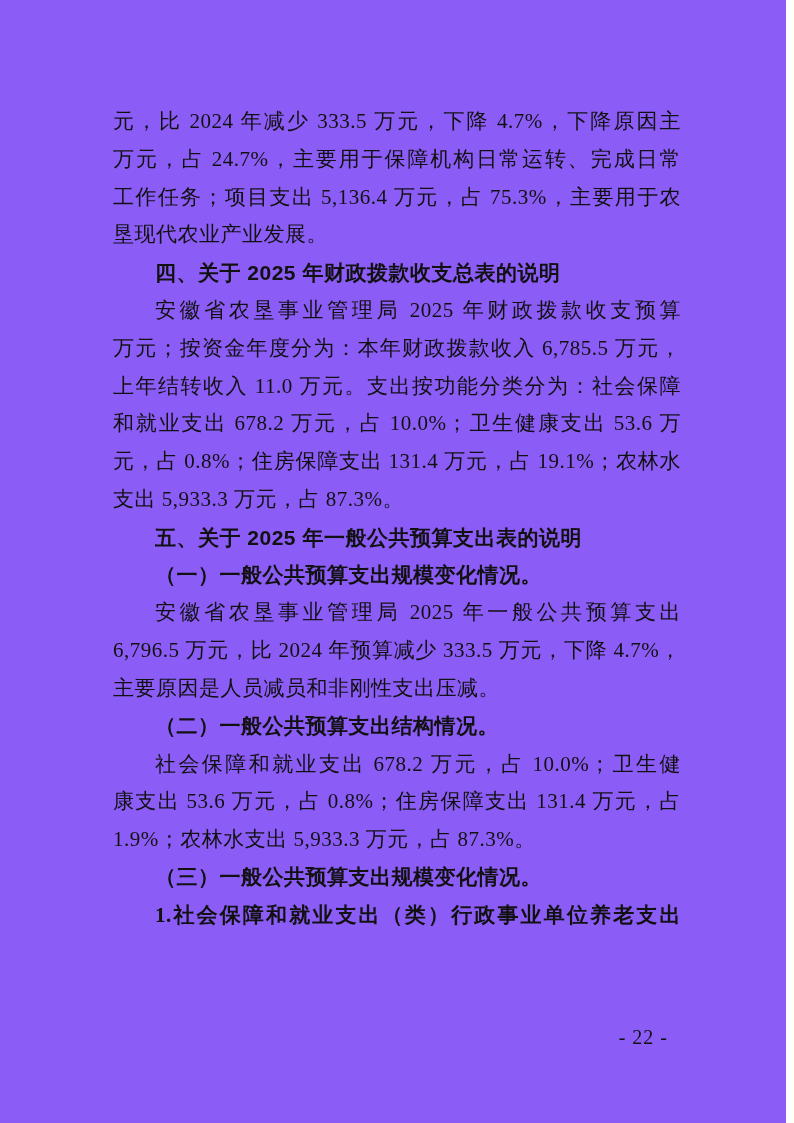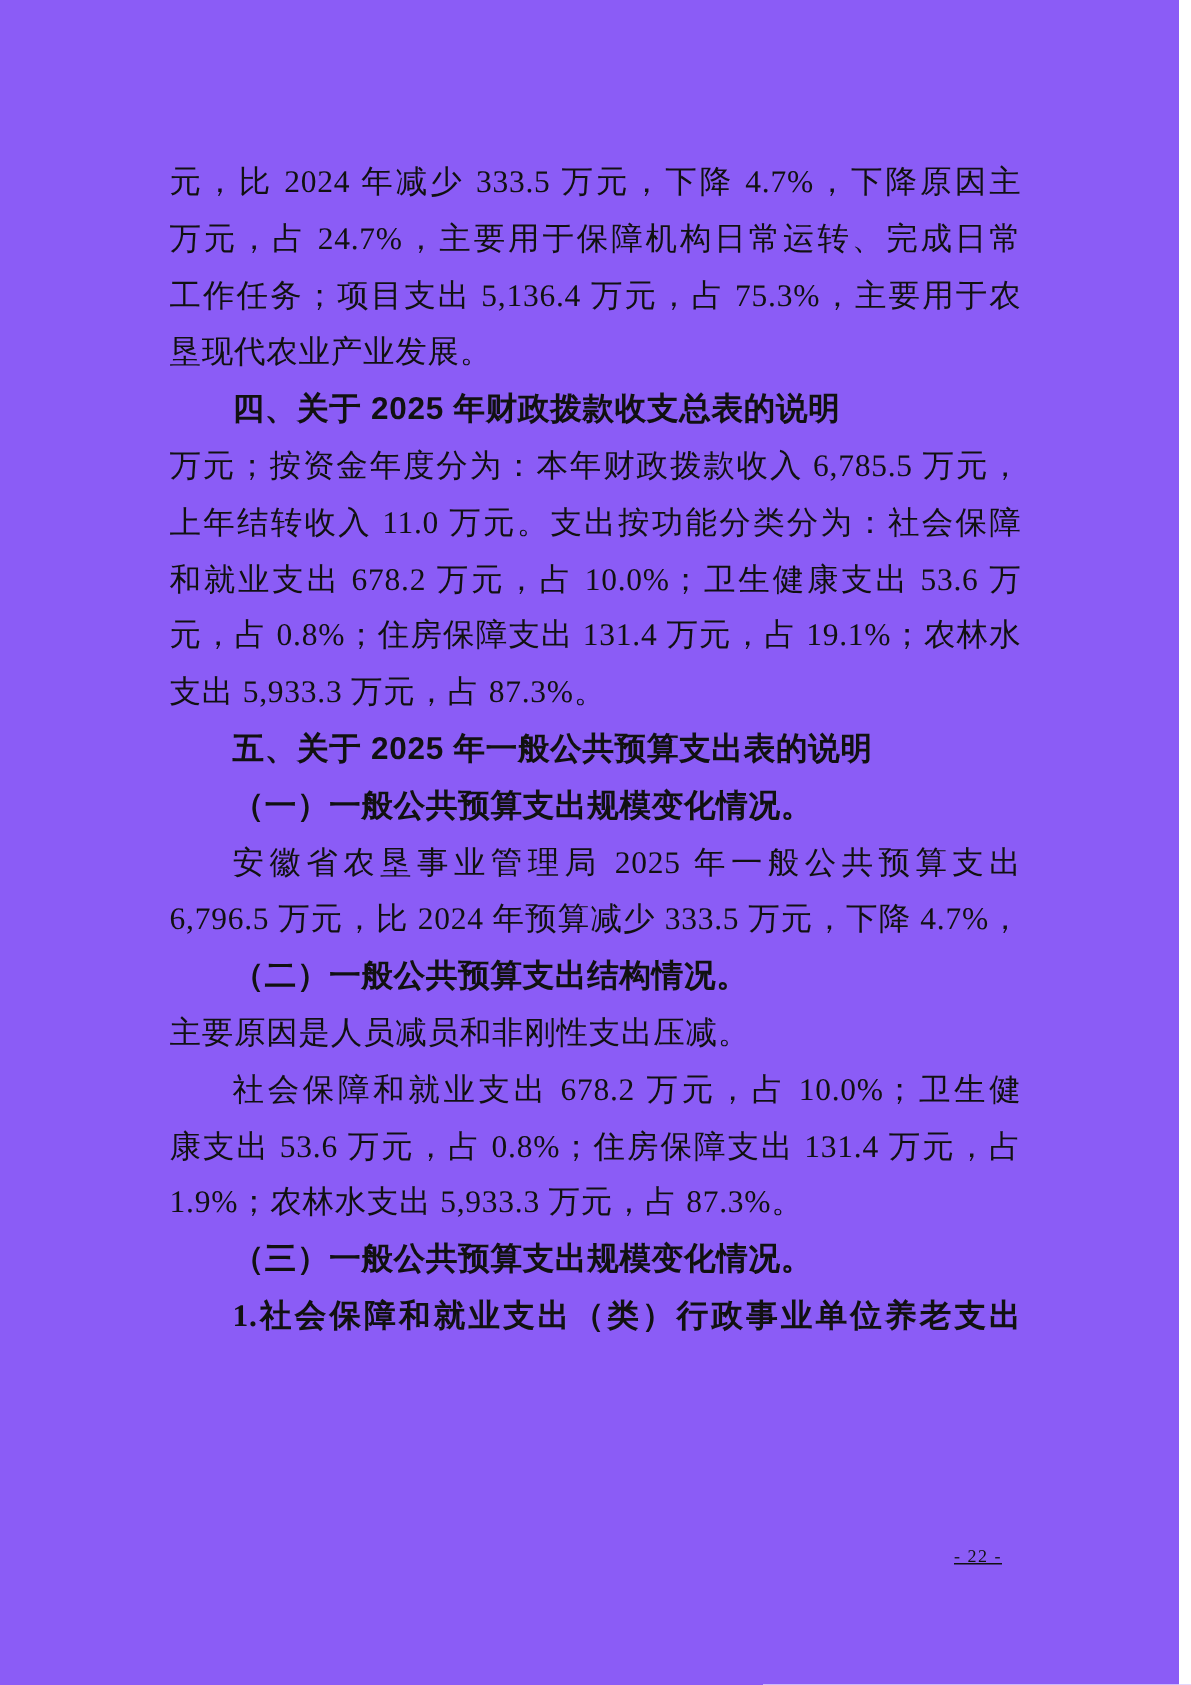--- a/index.html
+++ b/index.html
@@ -43,49 +43,49 @@
     font-weight: 700;
     text-align-last: left;
   }
   .line.subheading {
     font-weight: 700;
   }
   .page-number {
     position: absolute;
     top: 1026px;
     right: 118px;
-    font-size: 12px;
+    font-size: 20px;
     line-height: 22px;
     font-family: "Liberation Serif", "DejaVu Serif", serif;
     color: #111111;
     letter-spacing: 1px;
-    text-decoration: underline;
   }
 </style>
 </head>
 <body>
 
 <div class="page">
   <div class="content" id="body-lines">
       <div class="line body">元，比 2024 年减少 333.5 万元，下降 4.7%，下降原因主</div>
       <div class="line body">万元，占 24.7%，主要用于保障机构日常运转、完成日常</div>
       <div class="line body">工作任务；项目支出 5,136.4 万元，占 75.3%，主要用于农</div>
       <div class="line body lastline">垦现代农业产业发展。</div>
       <div class="line heading indent lastline">四、关于 2025 年财政拨款收支总表的说明</div>
+      <div class="line body indent">安徽省农垦事业管理局 2025 年财政拨款收支预算</div>
       <div class="line body">万元；按资金年度分为：本年财政拨款收入 6,785.5 万元，</div>
       <div class="line body">上年结转收入 11.0 万元。支出按功能分类分为：社会保障</div>
       <div class="line body">和就业支出 678.2 万元，占 10.0%；卫生健康支出 53.6 万</div>
       <div class="line body">元，占 0.8%；住房保障支出 131.4 万元，占 19.1%；农林水</div>
       <div class="line body lastline">支出 5,933.3 万元，占 87.3%。</div>
       <div class="line heading indent lastline">五、关于 2025 年一般公共预算支出表的说明</div>
       <div class="line subheading indent lastline">（一）一般公共预算支出规模变化情况。</div>
       <div class="line body indent">安徽省农垦事业管理局 2025 年一般公共预算支出</div>
       <div class="line body">6,796.5 万元，比 2024 年预算减少 333.5 万元，下降 4.7%，</div>
+      <div class="line body lastline">主要原因是人员减员和非刚性支出压减。</div>
       <div class="line subheading indent lastline">（二）一般公共预算支出结构情况。</div>
-      <div class="line body lastline">主要原因是人员减员和非刚性支出压减。</div>
       <div class="line body indent">社会保障和就业支出 678.2 万元，占 10.0%；卫生健</div>
       <div class="line body">康支出 53.6 万元，占 0.8%；住房保障支出 131.4 万元，占</div>
       <div class="line body lastline">1.9%；农林水支出 5,933.3 万元，占 87.3%。</div>
       <div class="line subheading indent lastline">（三）一般公共预算支出规模变化情况。</div>
       <div class="line subheading indent">1.社会保障和就业支出（类）行政事业单位养老支出</div>
     </div>
   <div class="page-number">- 22 -</div>
 </div>
 
 </body></html>

